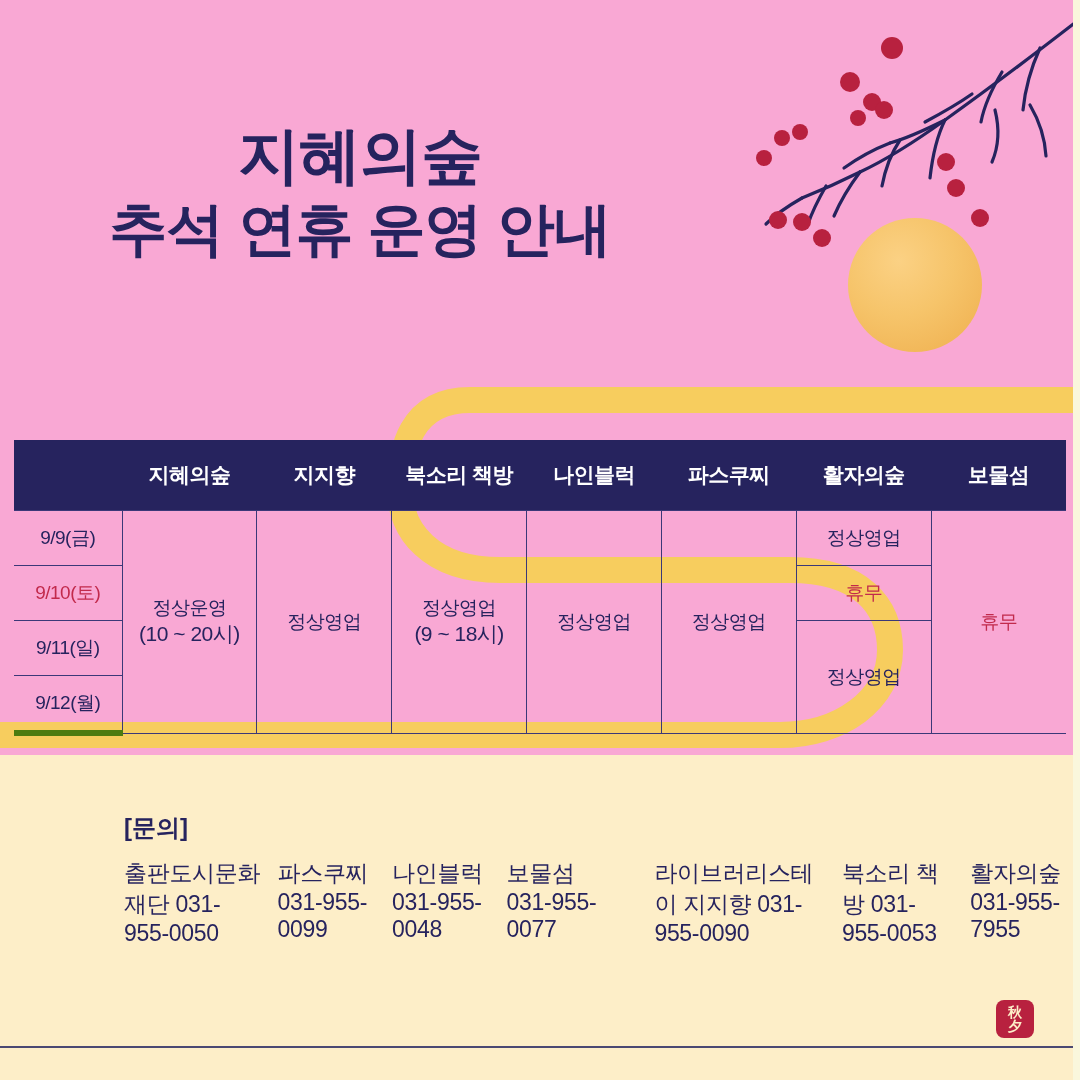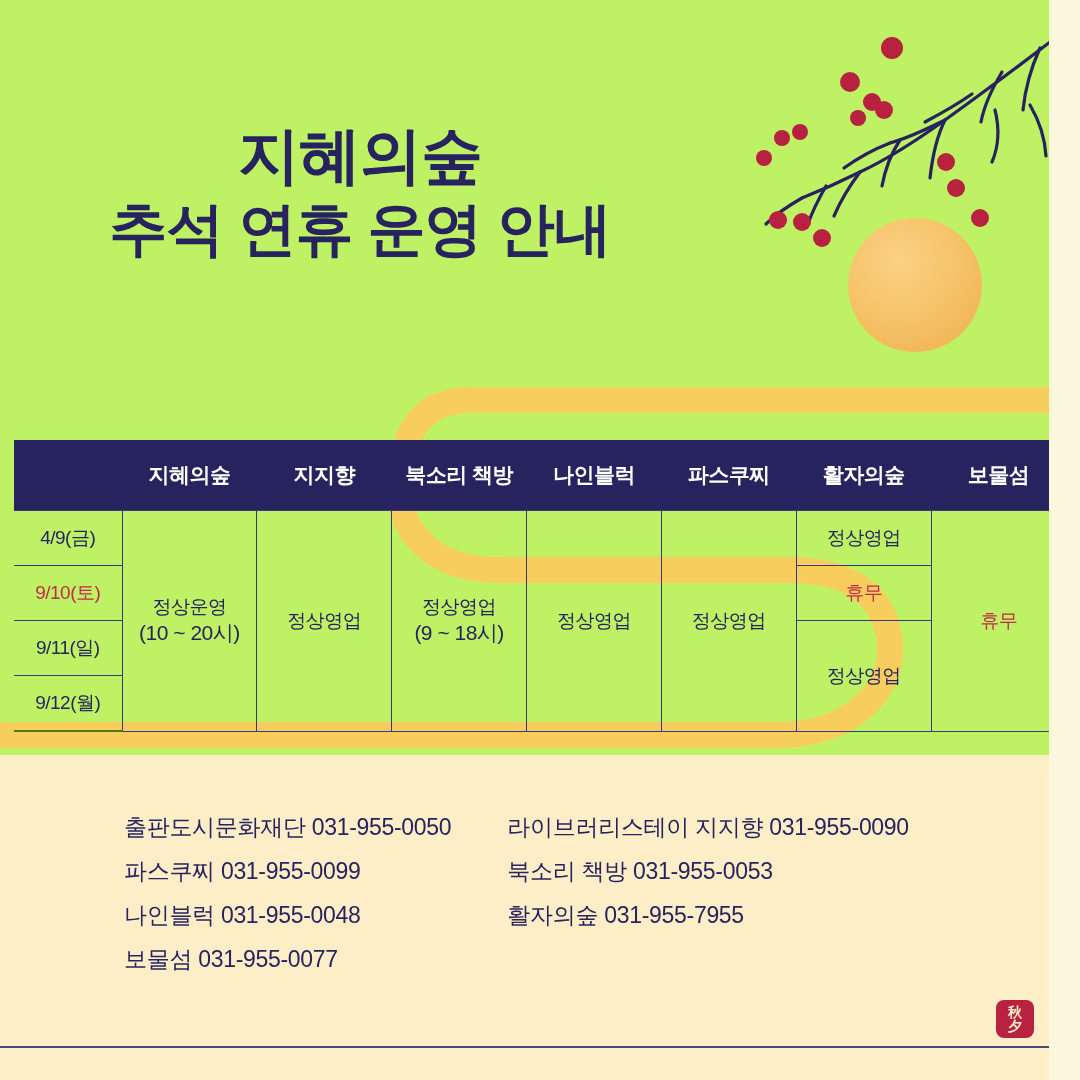--- a/index.html
+++ b/index.html
@@ -10,22 +10,23 @@
     width: 1080px;
     height: 1080px;
     overflow: hidden;
     font-family: "Liberation Sans", sans-serif;
     background: #faf7dc;
   }
   #poster {
     position: relative;
     width: 1049px;
     height: 1080px;
-    background: #bef264;
+    background: #f9a8d4;
     overflow: hidden;
+    padding-left: 24px;
   }
   
   .bottom-panel {
     position: absolute;
     left: 0;
     top: 755px;
     width: 1080px;
     height: 325px;
     background: #fdeec8;
   }
@@ -129,41 +130,40 @@
   }
   .cell-sub {
     display: block;
     font-size: 21px;
   }
   
   table.schedule tr td:last-child {
     border-right: none;
   }
   table.schedule tr:last-child td {
-    border-bottom: 2px solid #4d7c0f;
+    border-bottom: 6px solid #4d7c0f;
   }
   
   .contact {
     position: absolute;
     left: 124px;
     top: 812px;
     color: #26235e;
   }
   .contact-title {
     font-size: 24px;
     font-weight: bold;
     margin-bottom: 14px;
   }
   .contact-cols {
     display: flex;
     gap: 56px;
   }
   .contact-col {
     display: flex;
-    flex-direction: column;
     gap: 13px;
   }
   .contact-line {
     font-size: 23px;
     letter-spacing: -0.3px;
   }
   
   .stamp {
     position: absolute;
     left: 996px;
@@ -248,21 +248,21 @@
           <th>지지향</th>
           <th>북소리 책방</th>
           <th>나인블럭</th>
           <th>파스쿠찌</th>
           <th>활자의숲</th>
           <th>보물섬</th>
         </tr>
       </thead>
       <tbody>
         <tr>
-          <td class="daycell">4/9(금)</td>
+          <td class="daycell">9/9(금)</td>
           <td rowspan="4">
             <span>정상운영</span>
             <span class="cell-sub">(10 ~ 20시)</span>
           </td>
           <td rowspan="4">정상영업</td>
           <td rowspan="4">
             <span>정상영업</span>
             <span class="cell-sub">(9 ~ 18시)</span>
           </td>
           <td rowspan="4">정상영업</td>
@@ -279,20 +279,21 @@
           <td rowspan="2">정상영업</td>
         </tr>
         <tr>
           <td class="daycell">9/12(월)</td>
         </tr>
       </tbody>
     </table>
   </div>
 
   <div class="contact">
+    <div class="contact-title">[문의]</div>
     <div class="contact-cols">
       <div class="contact-col">
         <div class="contact-line">출판도시문화재단 031-955-0050</div>
         <div class="contact-line">파스쿠찌 031-955-0099</div>
         <div class="contact-line">나인블럭 031-955-0048</div>
         <div class="contact-line">보물섬 031-955-0077</div>
       </div>
       <div class="contact-col">
         <div class="contact-line">라이브러리스테이 지지향 031-955-0090</div>
         <div class="contact-line">북소리 책방 031-955-0053</div>

